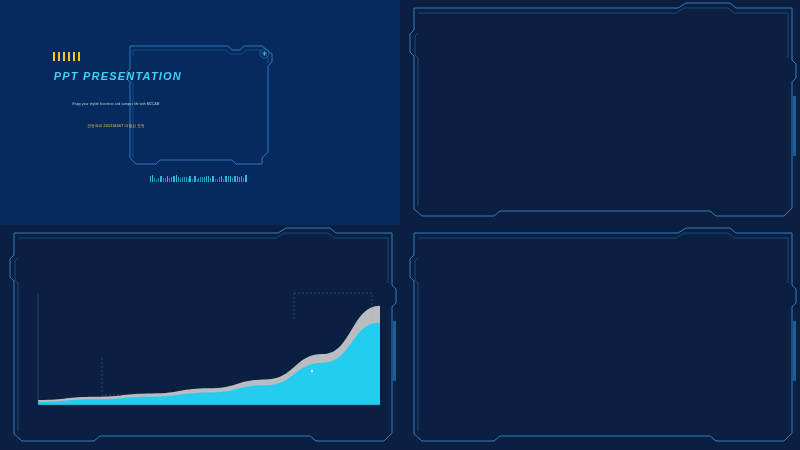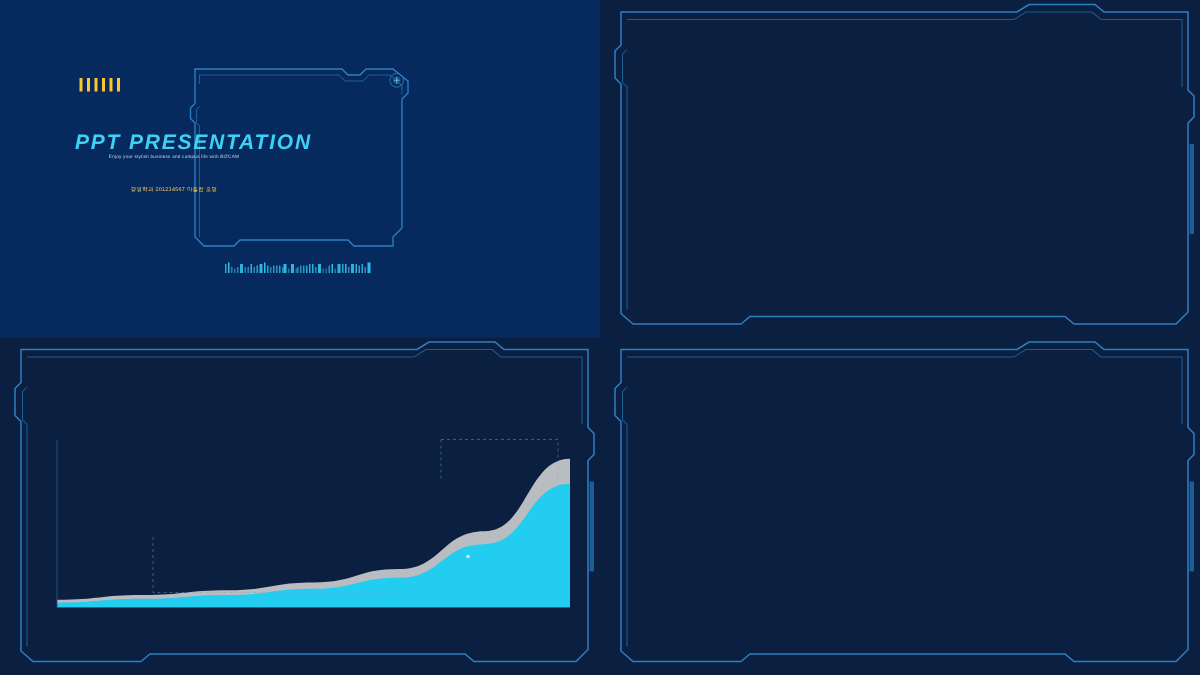--- a/index.html
+++ b/index.html
@@ -28,22 +28,22 @@
   
   .ttl {
     font-style:italic; font-weight:bold; letter-spacing:1.2px;
     color:#3fd0f5; white-space:nowrap;
   }
   .sub {
     color:#bcd8f0; white-space:nowrap;
   }
   .tl-ticks { position:absolute; left:53px; top:52px; display:flex; gap:3px; }
   .tl-ticks i { display:block; width:2px; height:9px; background:#ffc52e; }
-  .tl-title { position:absolute; left:50px; top:86px; width:132px; text-align:left;
-              font-size:14px; }
+  .tl-title { position:absolute; left:50px; top:70px; width:132px; text-align:right;
+              font-size:11px; }
   .tl-sub { position:absolute; left:50px; top:102px; width:132px; text-align:center;
             font-size:3.1px; letter-spacing:.15px; }
   .tl-korean { position:absolute; left:50px; top:124px; width:132px; text-align:center;
                font-size:3.6px; color:#ffd24d; letter-spacing:.2px; }
   .tl-badge { position:absolute; left:259px; top:48px; width:11px; height:11px; }
   .barcode { position:absolute; left:150px; top:175px; display:flex; gap:1px; align-items:flex-end; }
   .barcode i { display:block; background:#35c6ee; }
 
   
   .col { position:absolute; top:62px; width:110px; }

